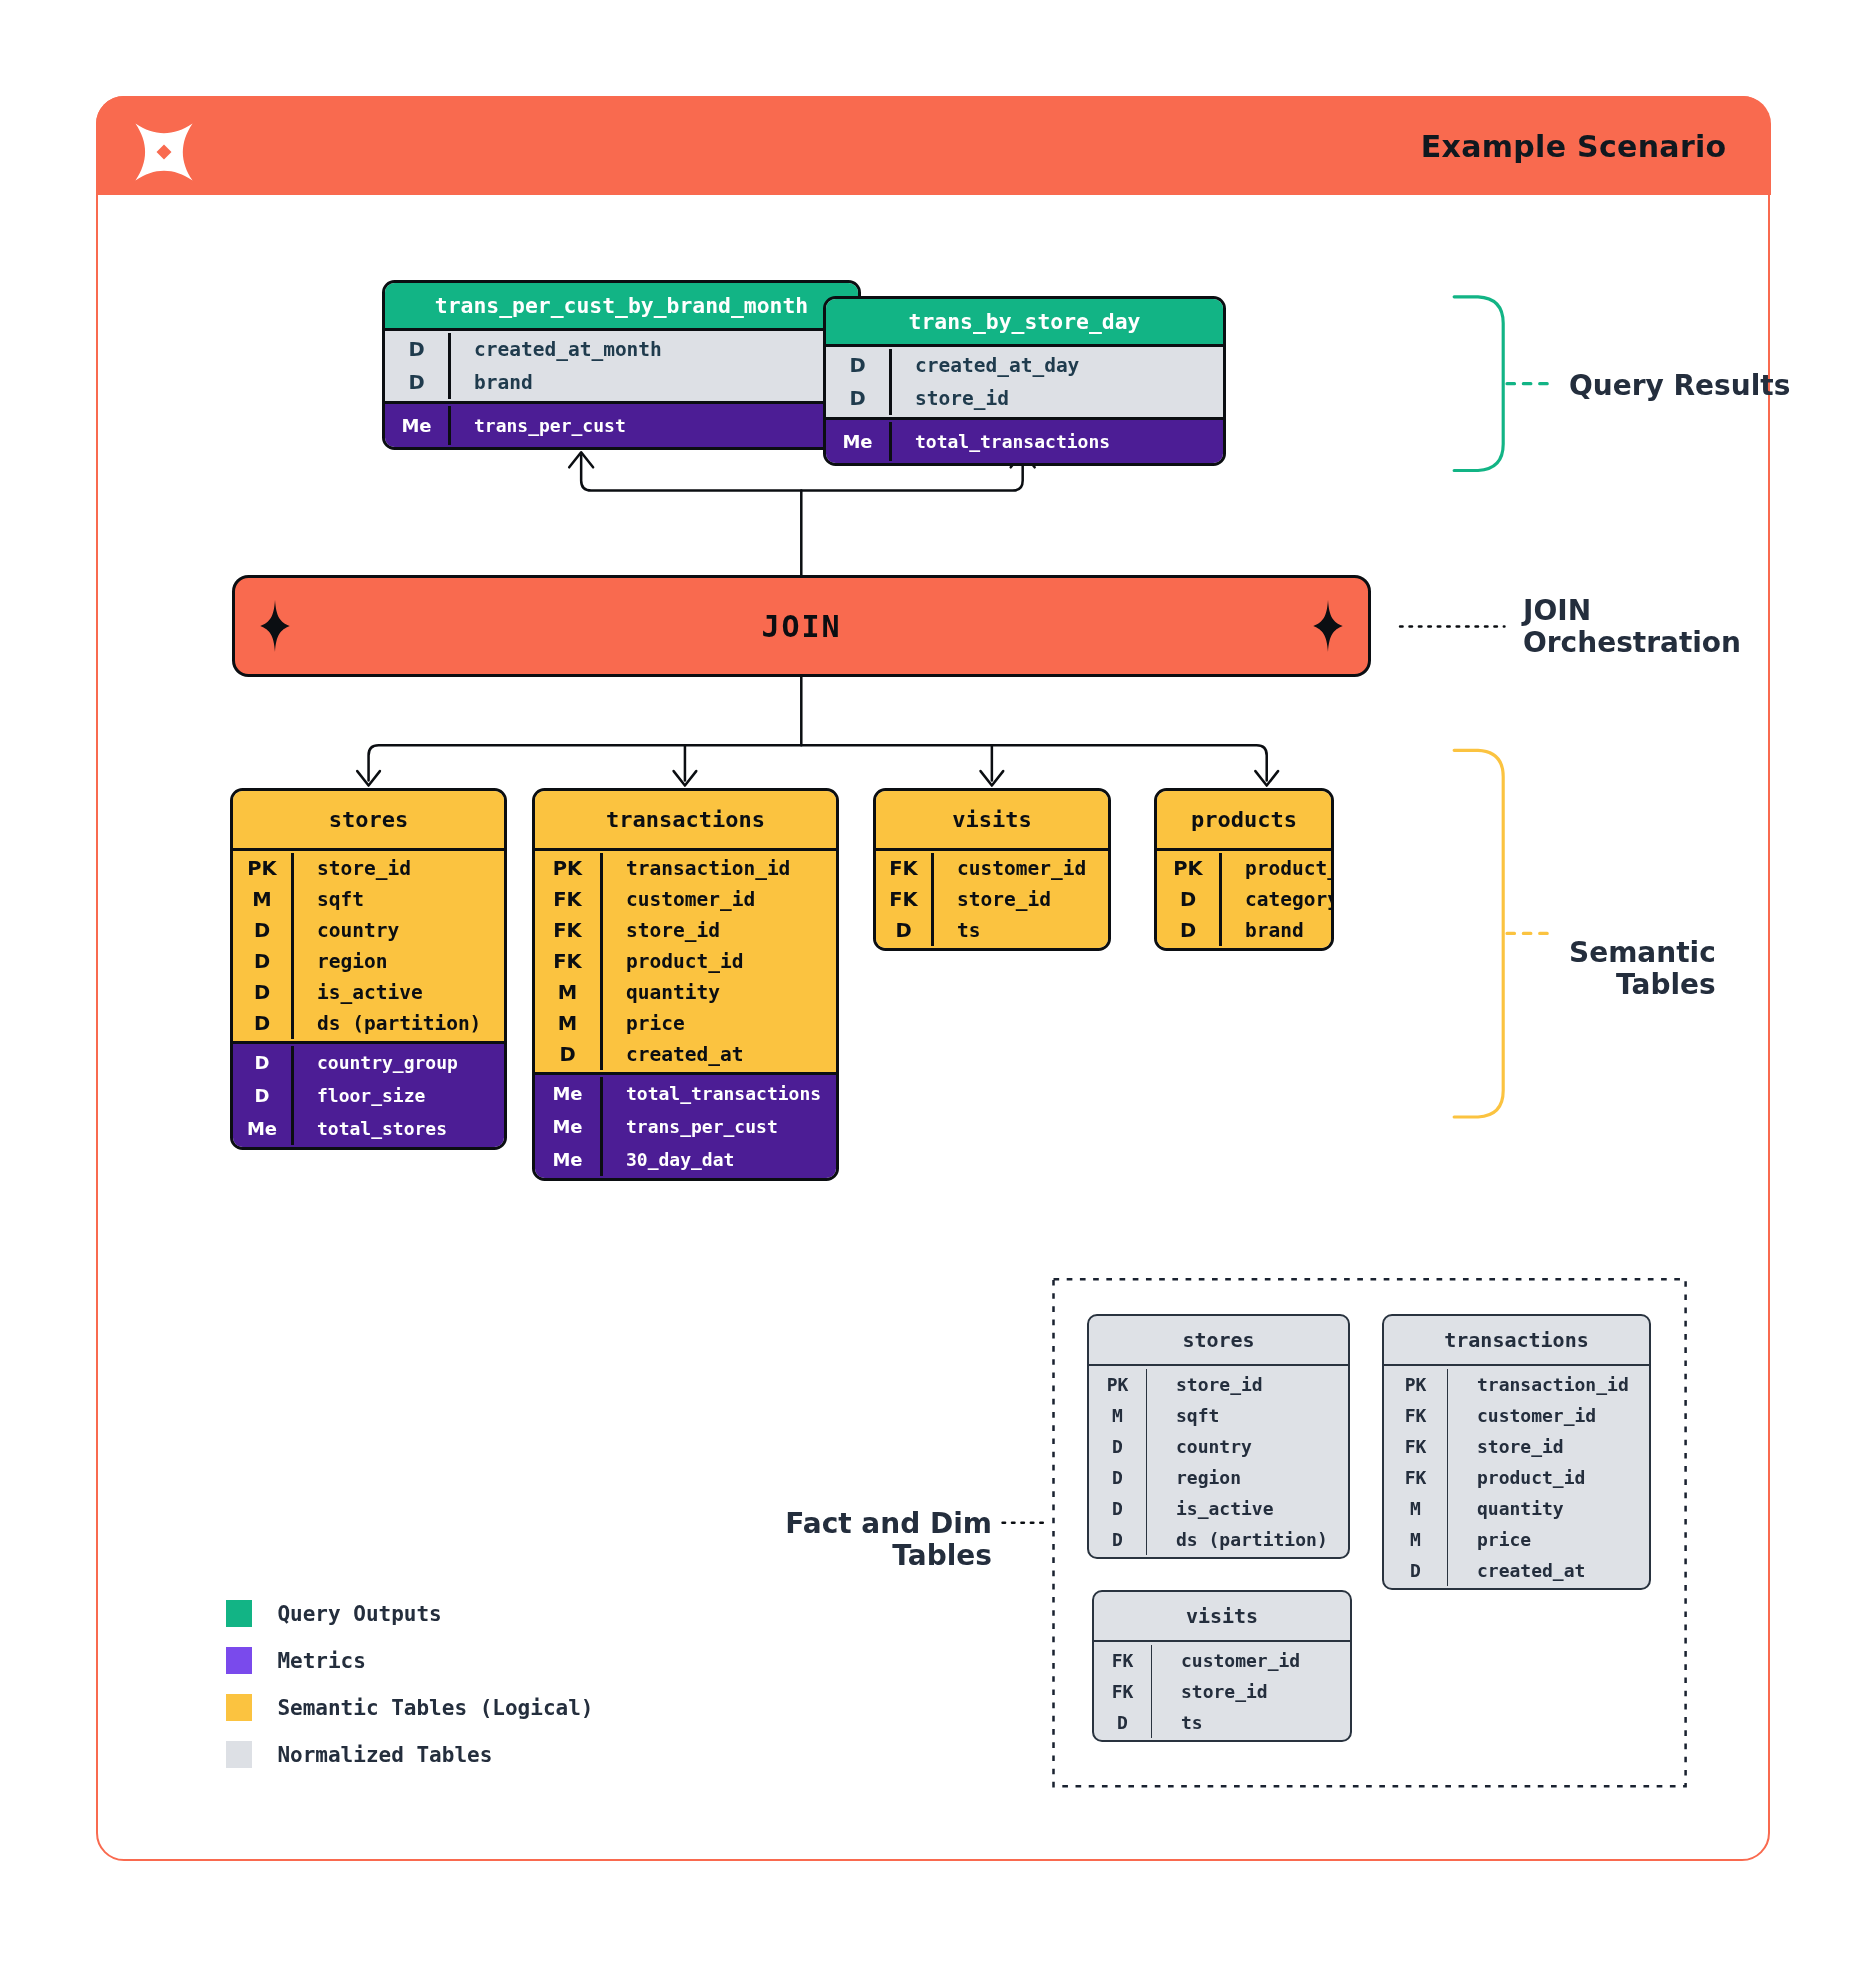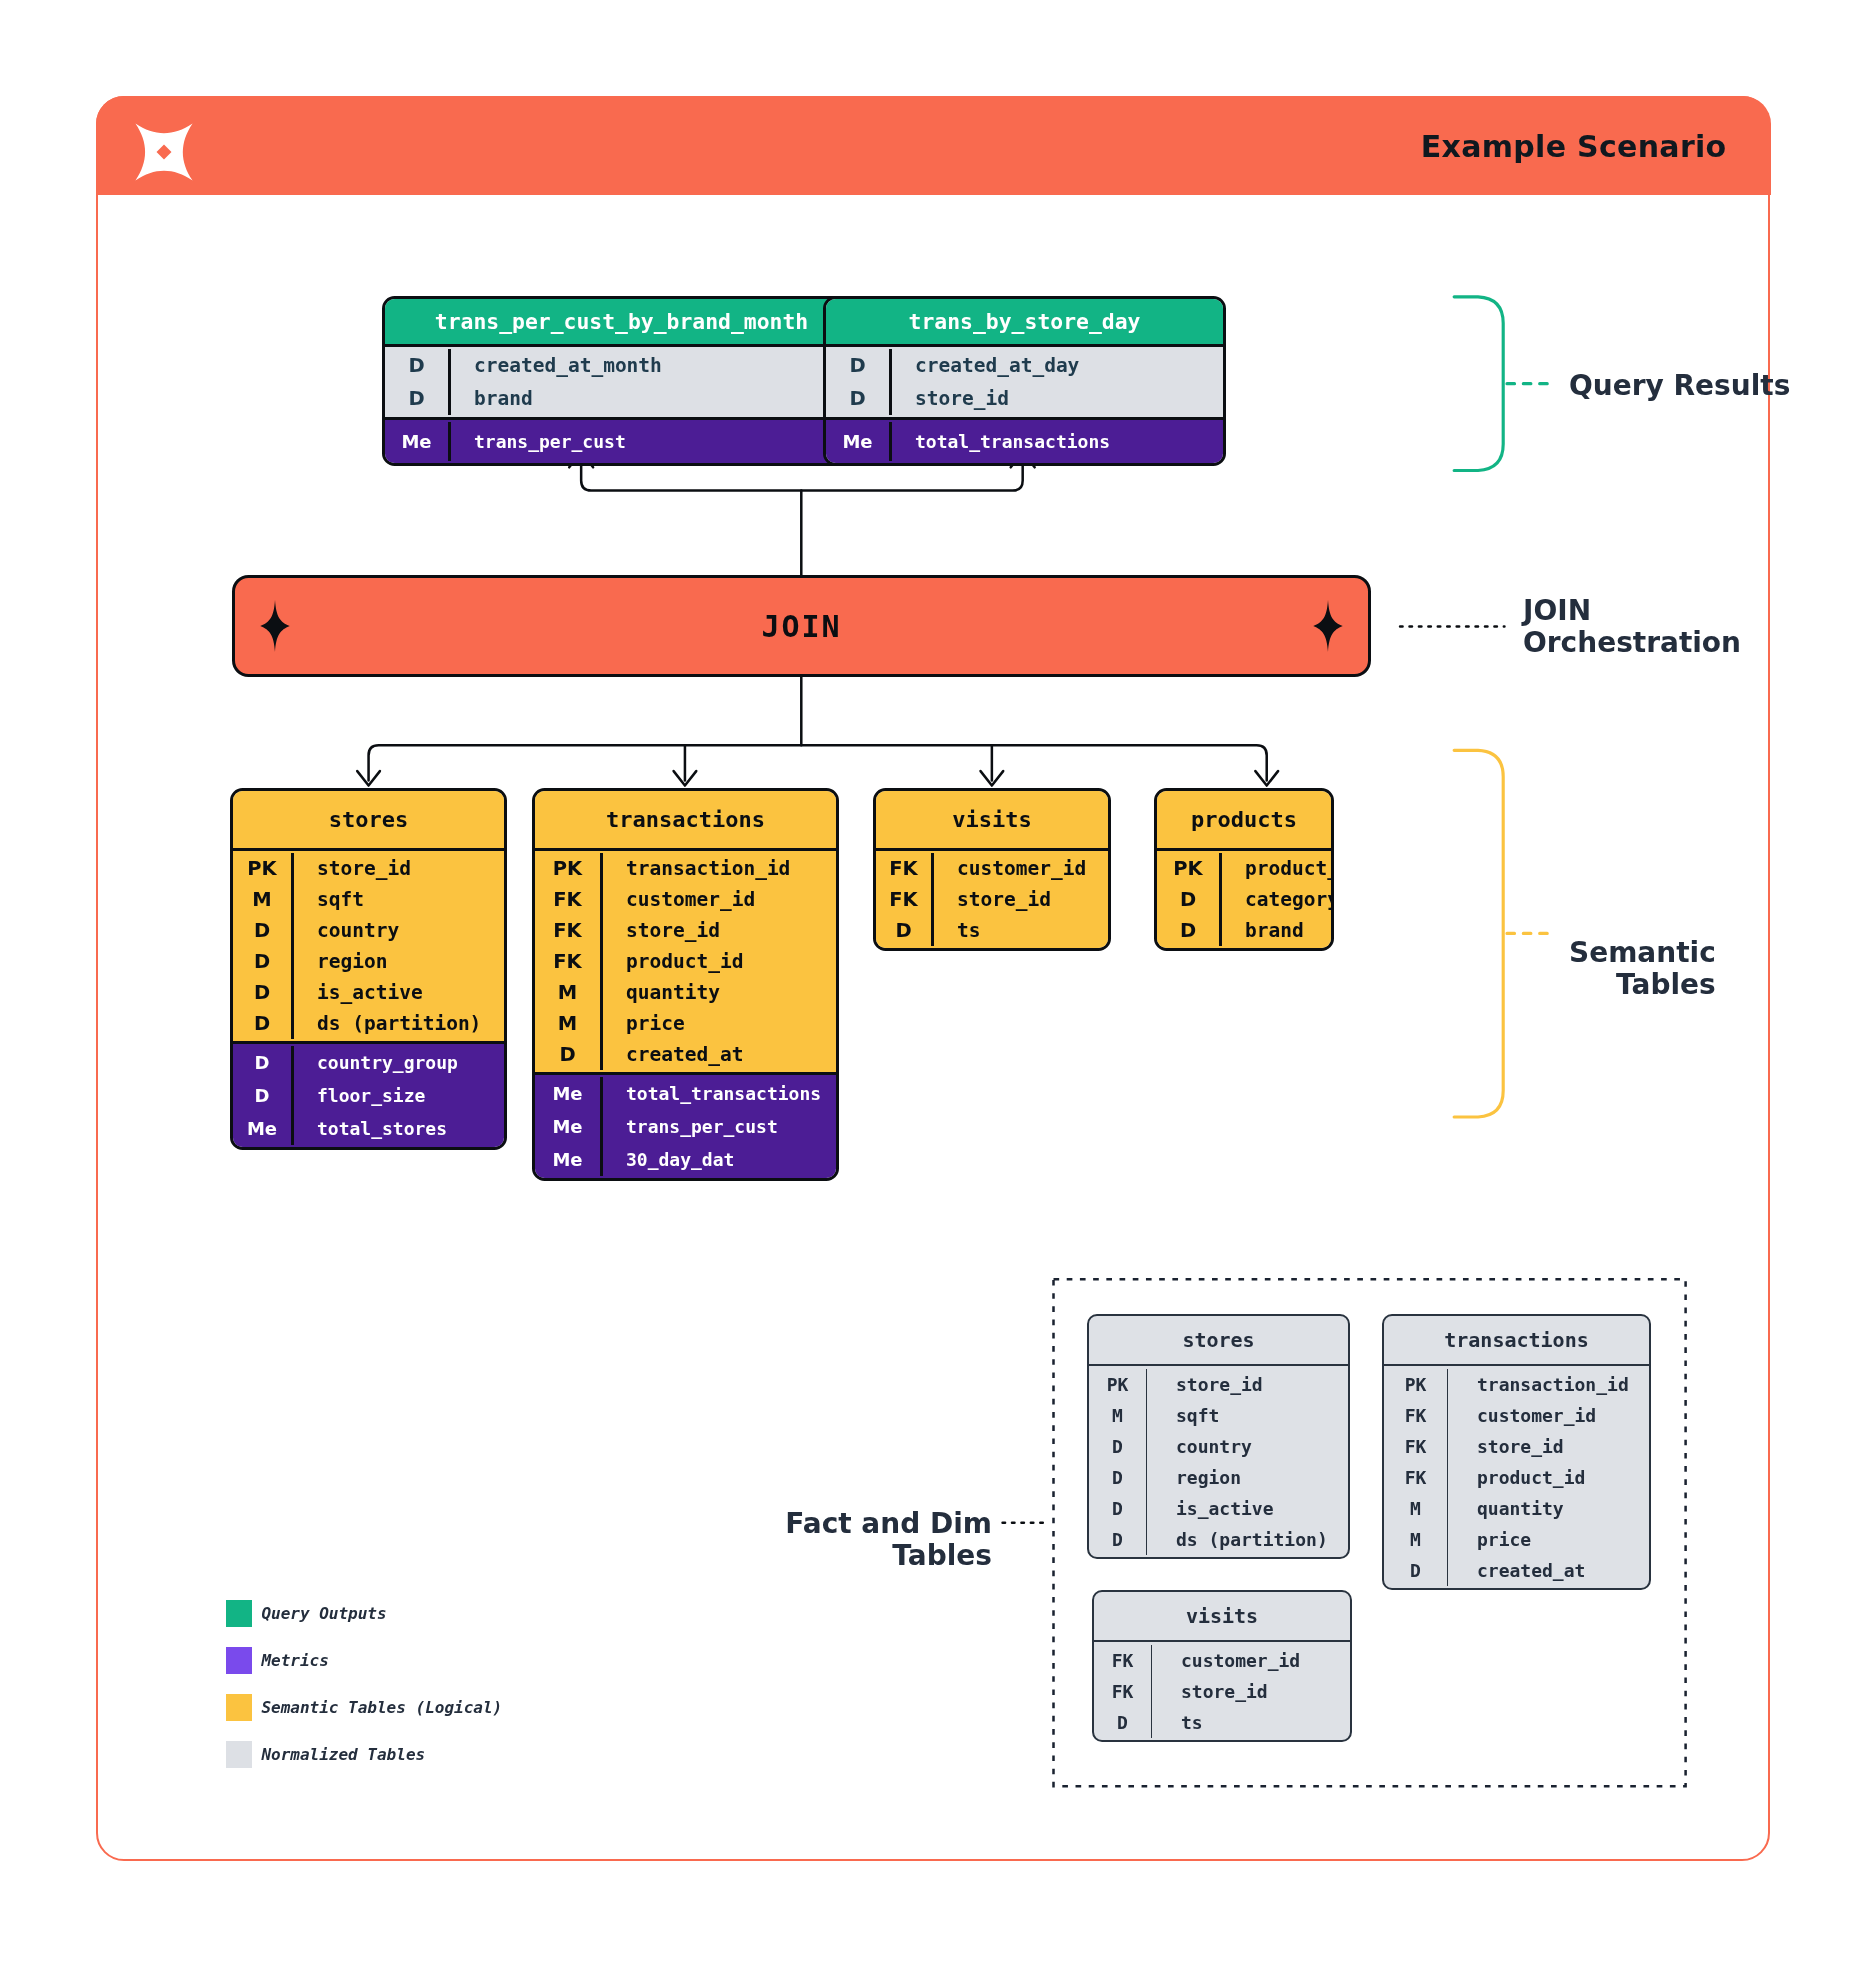--- a/index.html
+++ b/index.html
@@ -59,22 +59,22 @@
   .join-label{font-family:"DejaVu Sans Mono", monospace;font-weight:700;font-size:30px;
         color:#0B0E12;letter-spacing:1.9px;}
   .join-bar .sparkle{position:absolute;top:50%;transform:translateY(-50%);width:34px;height:60px;}
   .sparkle-left{left:22.6px;} .sparkle-right{right:22.6px;}
 
   
   .side-label{position:absolute;z-index:2;font-weight:700;color:#242E3D;font-size:28px;line-height:1.16;}
   .legend{position:absolute;left:226px;top:1590px;z-index:2;}
   .lg-item{display:flex;align-items:center;height:47px;}
   .lg-swatch{width:26.4px;height:26.4px;flex:0 0 26.4px;}
-  .lg-label{margin-left:9px;font-family:"DejaVu Sans Mono", monospace;font-weight:700;
-        font-size:16px;color:#242E3D;white-space:nowrap;font-style:italic;}
+  .lg-label{margin-left:25px;font-family:"DejaVu Sans Mono", monospace;font-weight:700;
+        font-size:21px;color:#242E3D;white-space:nowrap;}
 </style>
 </head>
 <body>
 
 <div class="card">
   <div class="card-head">
     <svg class="brand" viewBox="0 0 100 100">
       <path fill="#ffffff" fill-rule="evenodd" d="M8,8 C36,27 64,27 92,8 C73,36 73,64 92,92 C64,73 36,73 8,92 C27,64 27,36 8,8 Z
            M50,39 L61,50 L50,61 L39,50 Z"></path>
     </svg>
@@ -121,21 +121,21 @@
 <div class="join-bar">
   <svg class="sparkle sparkle-left" viewBox="-30 -50 60 100">
     <path fill="#0B0E12" d="M0,-46 C2,-16 9,-7 26,0 C9,7 2,16 0,46 C-2,16 -9,7 -26,0 C-9,-7 -2,-16 0,-46 Z"></path>
   </svg>
   <span class="join-label">JOIN</span>
   <svg class="sparkle sparkle-right" viewBox="-30 -50 60 100">
     <path fill="#0B0E12" d="M0,-46 C2,-16 9,-7 26,0 C9,7 2,16 0,46 C-2,16 -9,7 -26,0 C-9,-7 -2,-16 0,-46 Z"></path>
   </svg>
 </div>
 
-<div class="tbl t-green" style="left: 382px; top: 296px; width: 479px; --kw: 63px;">
+<div class="tbl t-green" style="left: 382px; top: 280px; width: 479px; --kw: 63px;">
     <div class="tl-head">trans_per_cust_by_brand_month</div>
     <div class="tl-body">
       <div class="tl-row">
         <span class="tl-key">D</span>
         <span class="tl-field">created_at_month</span>
       </div>
       <div class="tl-row">
         <span class="tl-key">D</span>
         <span class="tl-field">brand</span>
       </div>

